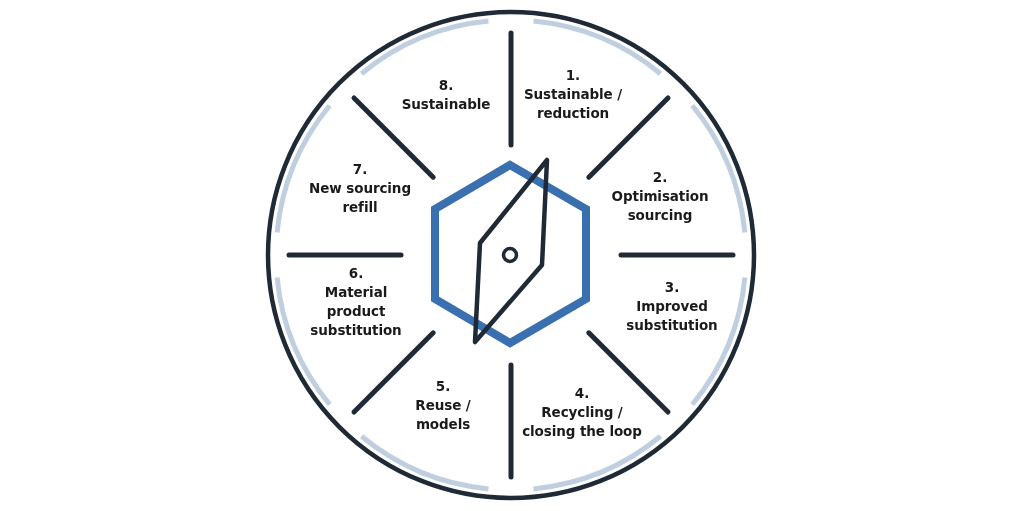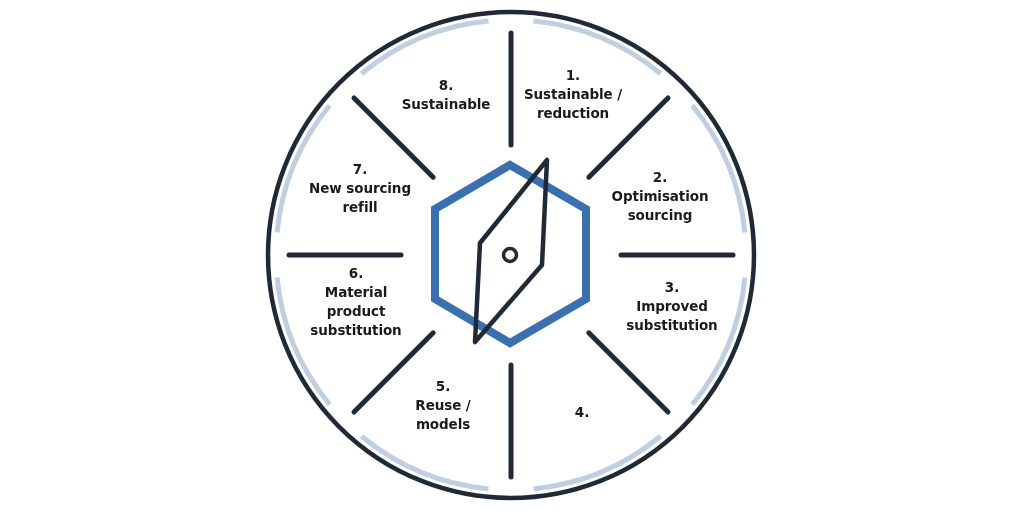--- a/index.html
+++ b/index.html
@@ -84,20 +84,22 @@
         <span class="line">Optimisation</span>
         <span class="line">sourcing</span>
       </div>
       <div class="seg-label" style="left: 672px; top: 306px; color: rgb(26, 26, 26);">
         <span class="num">3.</span>
         <span class="line">Improved</span>
         <span class="line">substitution</span>
       </div>
       <div class="seg-label" style="left: 582px; top: 412px; color: rgb(26, 26, 26);">
         <span class="num">4.</span>
+        <span class="line">Recycling /</span>
+        <span class="line">closing the loop</span>
       </div>
       <div class="seg-label" style="left: 443px; top: 405px; color: rgb(26, 26, 26);">
         <span class="num">5.</span>
         <span class="line">Reuse /</span>
         <span class="line">models</span>
       </div>
       <div class="seg-label" style="left: 356px; top: 302px; color: rgb(26, 26, 26);">
         <span class="num">6.</span>
         <span class="line">Material</span>
         <span class="line">product</span>

